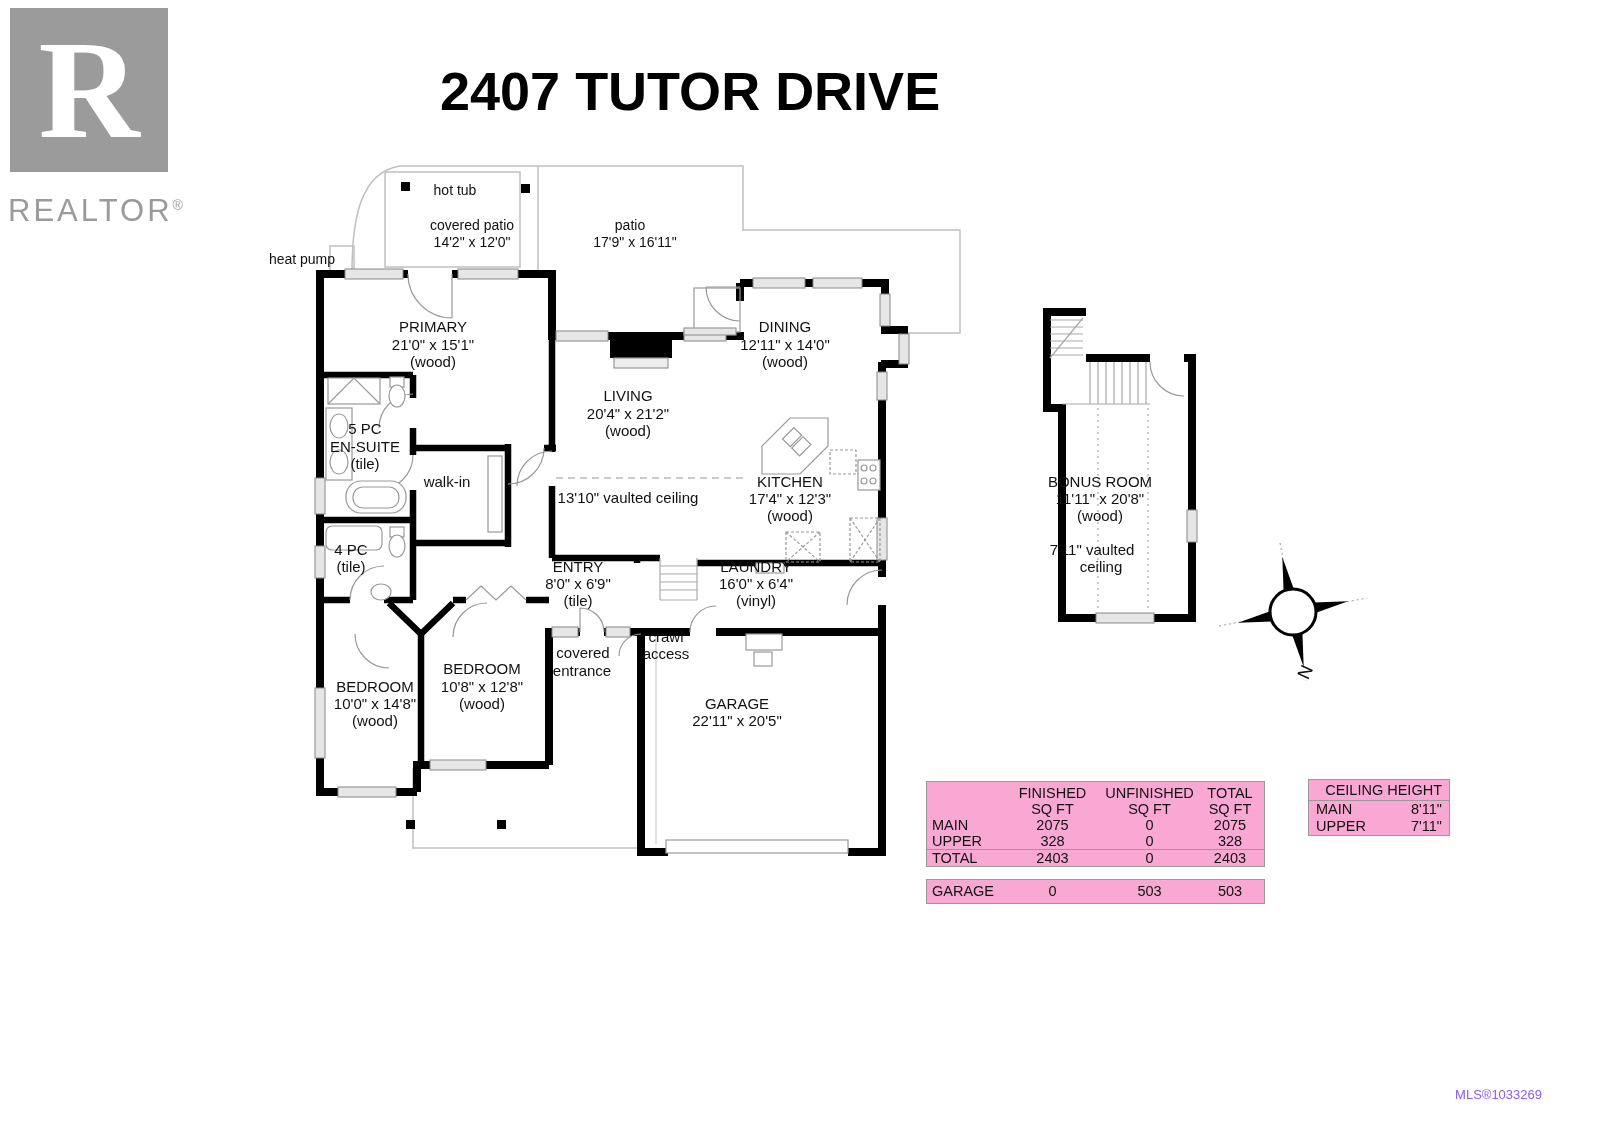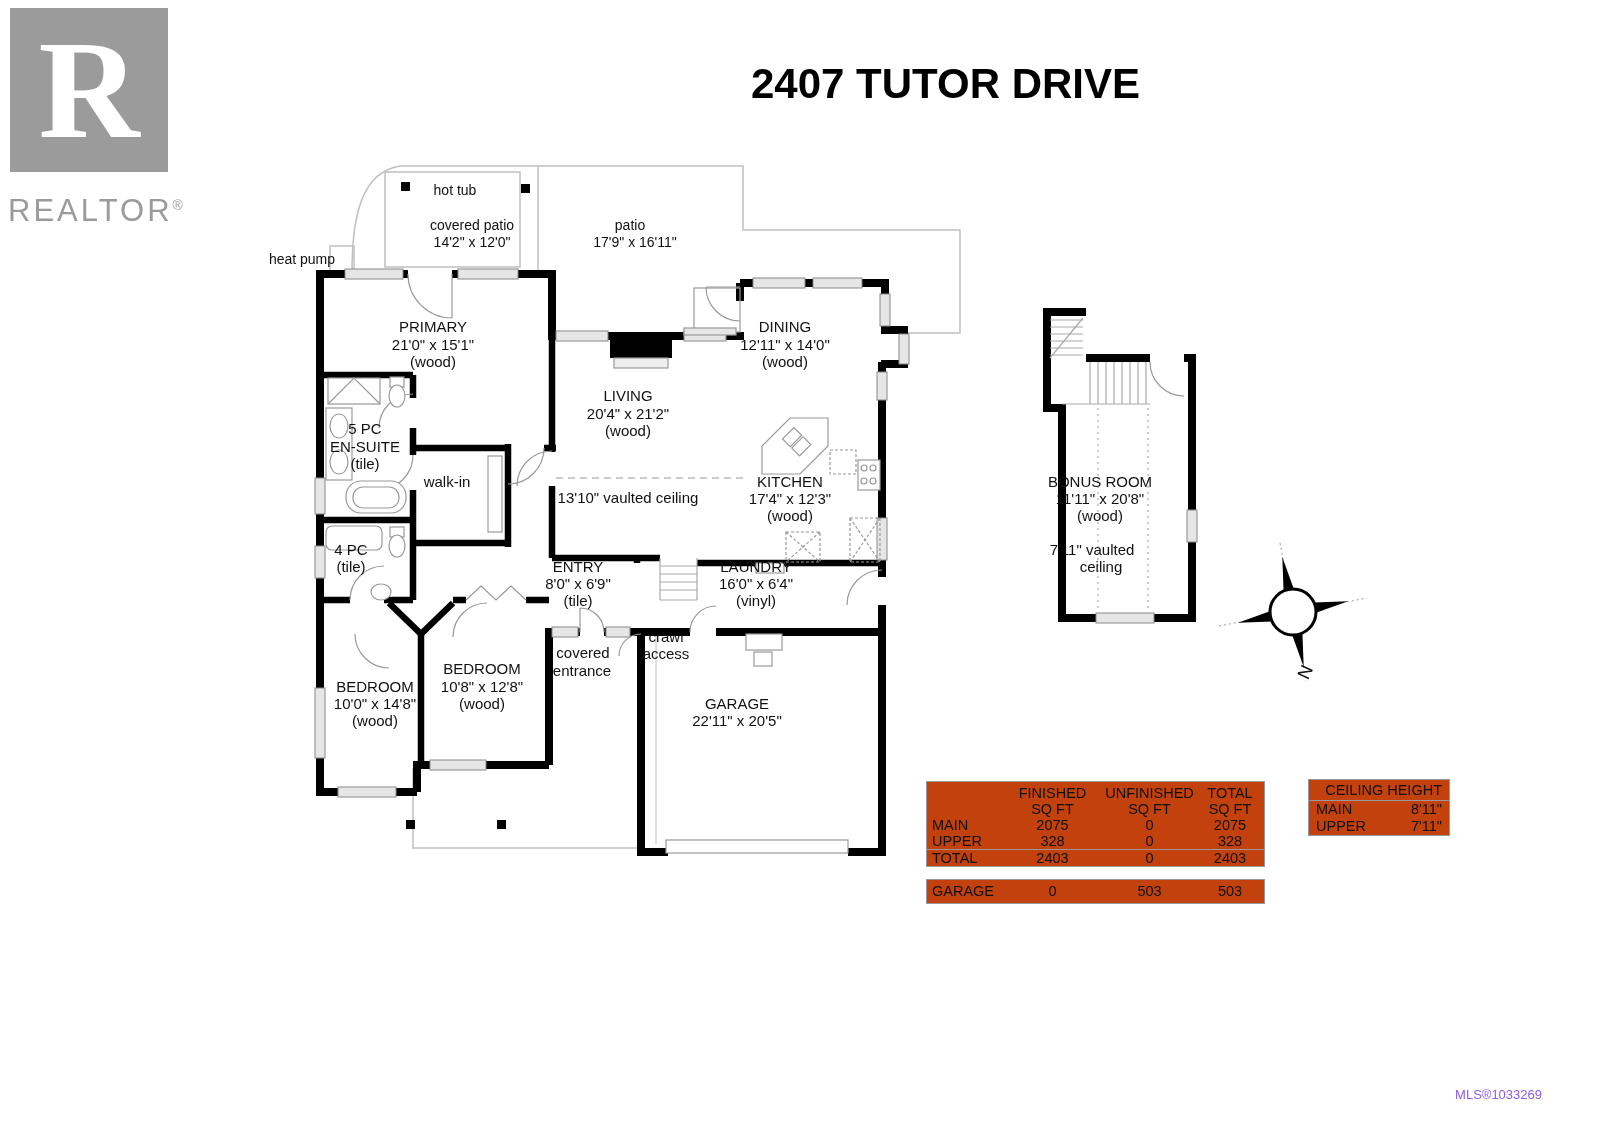--- a/index.html
+++ b/index.html
@@ -8,28 +8,28 @@
   #stage{position:absolute;left:0;top:0;width:1600px;height:1130px;}
 
   .logo-box{position:absolute;left:10px;top:8px;width:158px;height:164px;background:#9b9b9b;}
   .logo-r{position:absolute;left:0;top:2px;width:158px;height:160px;color:#fff;
           font-family:"Liberation Serif", serif;font-weight:bold;font-size:140px;
           text-align:center;line-height:160px;}
   .logo-word{position:absolute;left:8px;top:174px;width:200px;color:#9b9b9b;
              font-size:31px;letter-spacing:3px;font-family:"Liberation Sans", sans-serif;margin-top:19px;}
   .logo-word sup{font-size:14px;}
 
-  .page-title{position:absolute;left:440px;top:60px;width:700px;text-align:right;
-              font-size:42px;font-weight:bold;letter-spacing:0px;color:#000;}
+  .page-title{position:absolute;left:440px;top:60px;width:700px;text-align:left;
+              font-size:54px;font-weight:bold;letter-spacing:0px;color:#000;}
 
   svg text{font-family:"Liberation Sans", sans-serif;fill:#111;}
   .lbl{font-size:15px;}
   .small-lbl{font-size:14px;}
 
-  .tbl{position:absolute;border:1px solid #999;font-size:14.5px;color:#111;background:#c2410c;}
+  .tbl{position:absolute;border:1px solid #999;font-size:14.5px;color:#111;background:#f9a8d4;}
   .grid-row{display:grid;grid-template-columns:78px 95px 99px 62px;align-items:center;}
   .grid-row .c0{padding-left:5px;text-align:left;}
   .grid-row .c1,.grid-row .c2,.grid-row .c3{text-align:center;}
   .hdr{line-height:1.12;padding-top:3px;}
   .total-row{border-top:1px solid #999;}
   .ceil-row{display:flex;justify-content:space-between;padding:0 7px;line-height:17px;}
   .ceil-title{padding:2px 7px 1px 7px;border-bottom:1px solid #999;line-height:17px;}
 
   .disclaimer{position:absolute;left:0;top:1019px;width:1600px;text-align:center;
               font-size:13.5px;color:#222;}

